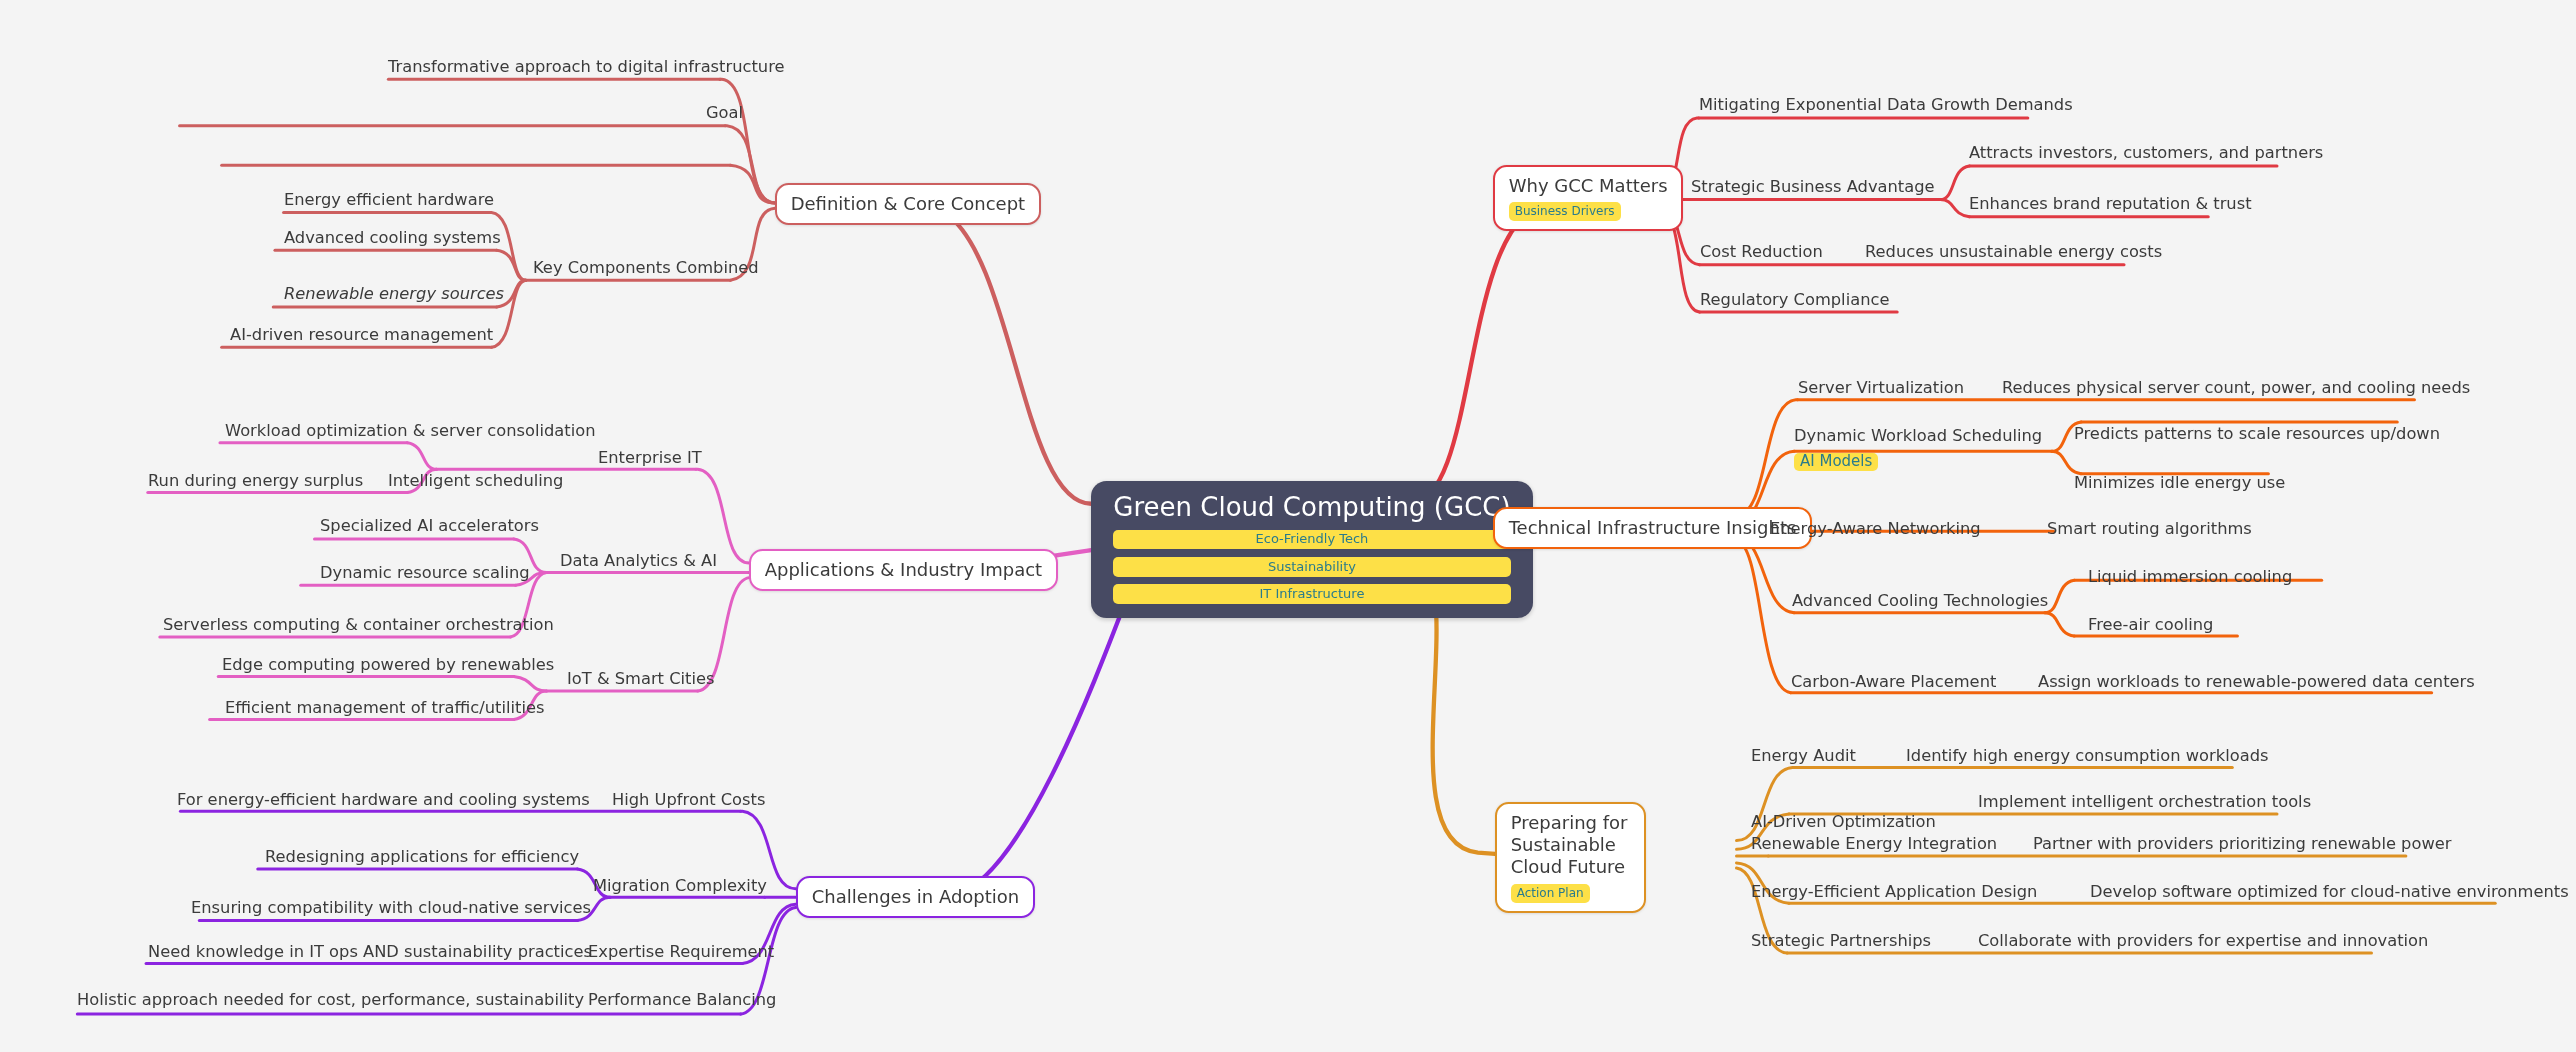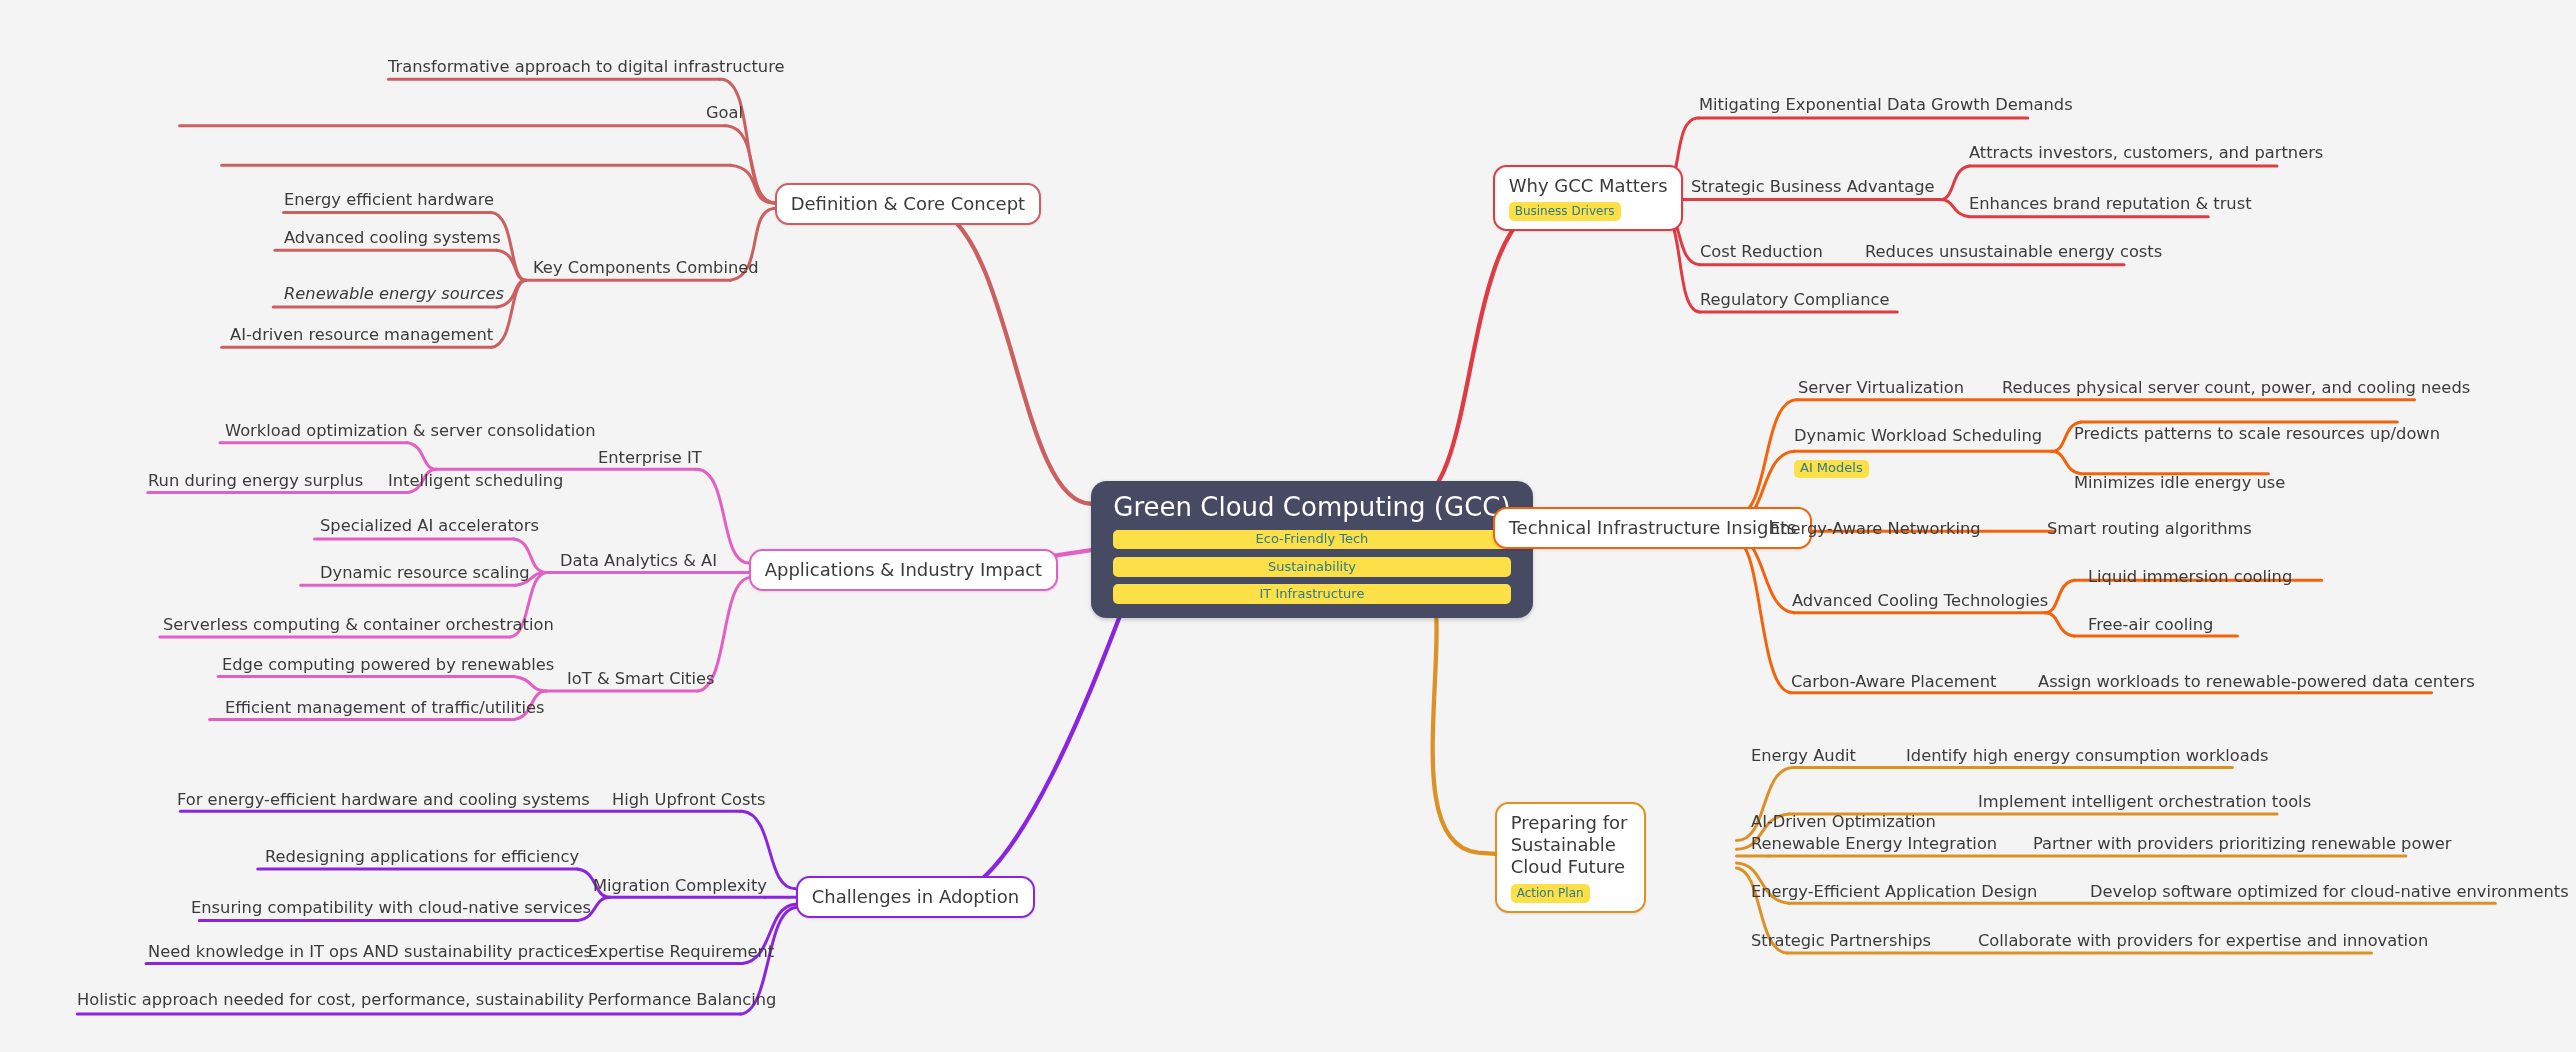--- a/index.html
+++ b/index.html
@@ -36,21 +36,21 @@
   .l1 .lbl{font-size:18px;line-height:22.3px;color:#3b3b3b;}
   .l1 .sub{margin-top:5.2px;}
   .l1 .sub .tag{font-size:12px;line-height:15.5px;display:inline-block;}
   .l1.multiline{white-space:normal;width:151px;}
 
   
   .txt{
     font-size:16.3px;line-height:20.6px;color:#3b3b3b;white-space:nowrap;
   }
   .txt .tag{
-    font-size:13px;line-height:14.6px;display:inline-block;margin-top:13px;
+    font-size:15px;line-height:14.6px;display:inline-block;margin-top:6px;
   }
   .tn{position:absolute;}
 </style>
 </head>
 <body>
 
 <div id="stage">
 
 <svg id="links" viewBox="0 0 2998 1225">
   <g fill="none" stroke-linecap="round" stroke-linejoin="round">

